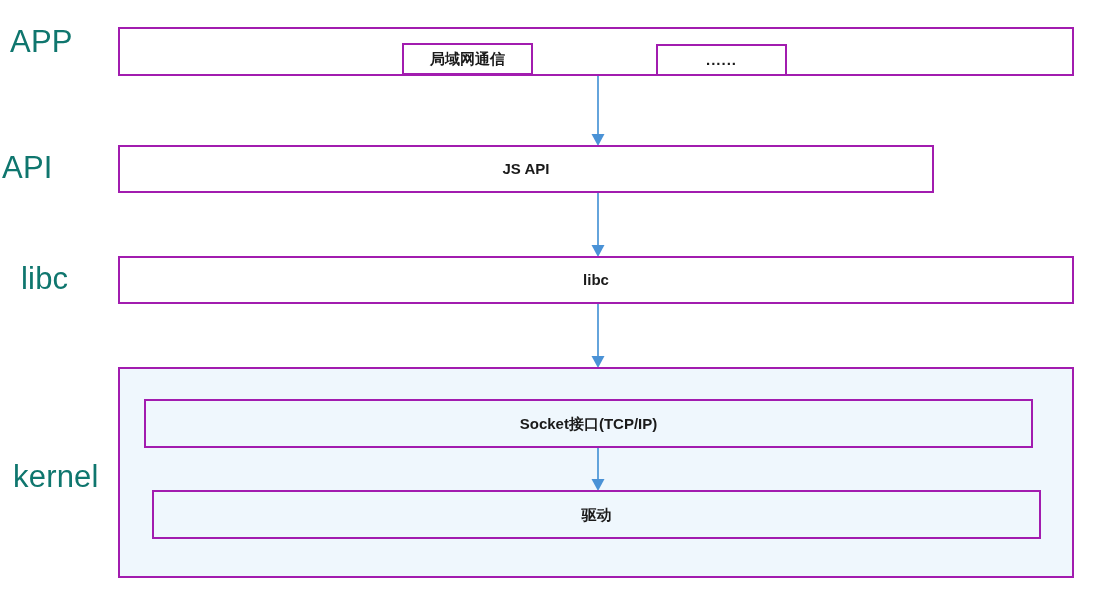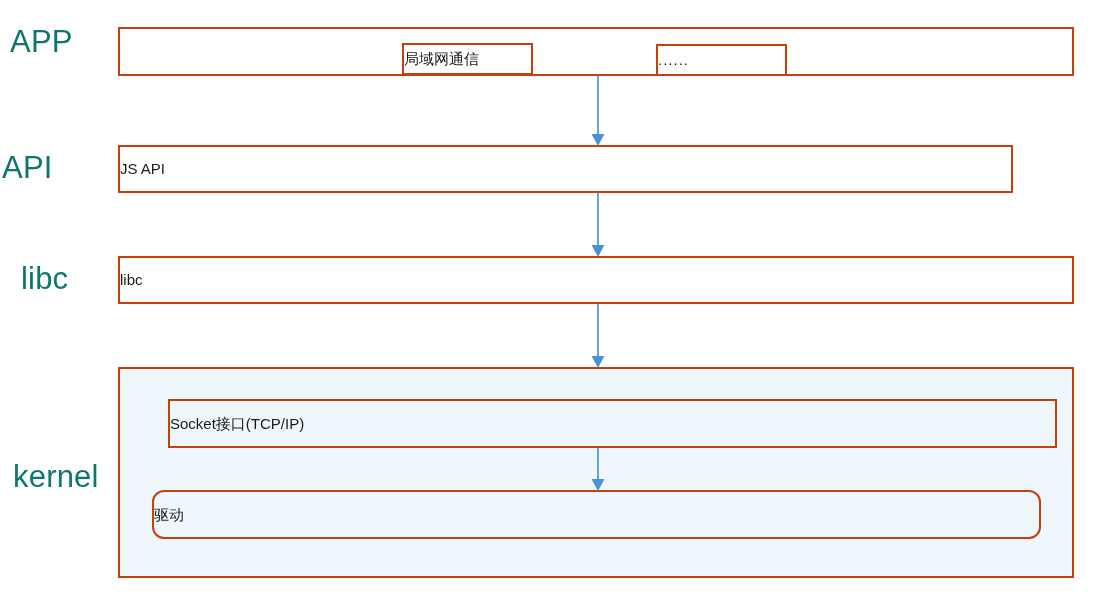--- a/index.html
+++ b/index.html
@@ -34,24 +34,26 @@
   }
   .lbl-app    { left: 10px;  top: 26px; }
   .lbl-api    { left: 2px;  top: 152px; }
   .lbl-libc   { left: 21px;  top: 263px; }
   .lbl-kernel { left: 13px;   top: 461px; }
 
   
   .box {
     position: absolute;
     box-sizing: border-box;
-    border: 2px solid #c2410c;
+    border: 2px solid #a21caf;
     background: #ffffff;
     display: flex;
     align-items: center;
+    justify-content: center;
+    font-weight: bold;
   }
   .box .box-text {
     font-size: 15px;
     color: #1a1a1a;
     line-height: 1.2;
     white-space: nowrap;
   }
 
   
   .app-band {
@@ -70,46 +72,46 @@
   }
   .app-inner-more .box-text {
     letter-spacing: 1px;
     font-size: 15px;
     color: #1a1a1a;
   }
 
   
   .api-band {
     left: 118px; top: 145px;
-    width: 895px; height: 48px;
+    width: 816px; height: 48px;
   }
 
   
   .libc-band {
     left: 118px; top: 256px;
     width: 956px; height: 48px;
   }
 
   
   .kernel-band {
     left: 118px; top: 367px;
     width: 956px; height: 211px;
     background: #eff7fd;
     display: block;
   }
   .kernel-inner {
     background: #eff7fd;
   }
   .kernel-socket {
-    left: 168px; top: 399px;
+    left: 144px; top: 399px;
     width: 889px; height: 49px;
   }
   .kernel-driver {
     left: 152px; top: 490px;
-    width: 889px; height: 49px; border-radius: 12px;
+    width: 889px; height: 49px;
   }
 
   
   .connector {
     position: absolute;
     width: 24px;
   }
   .conn-app-api   { left: 586px; top: 76px;  height: 70px; }
   .conn-api-libc  { left: 586px; top: 193px; height: 64px; }
   .conn-libc-kern { left: 586px; top: 304px; height: 64px; }

